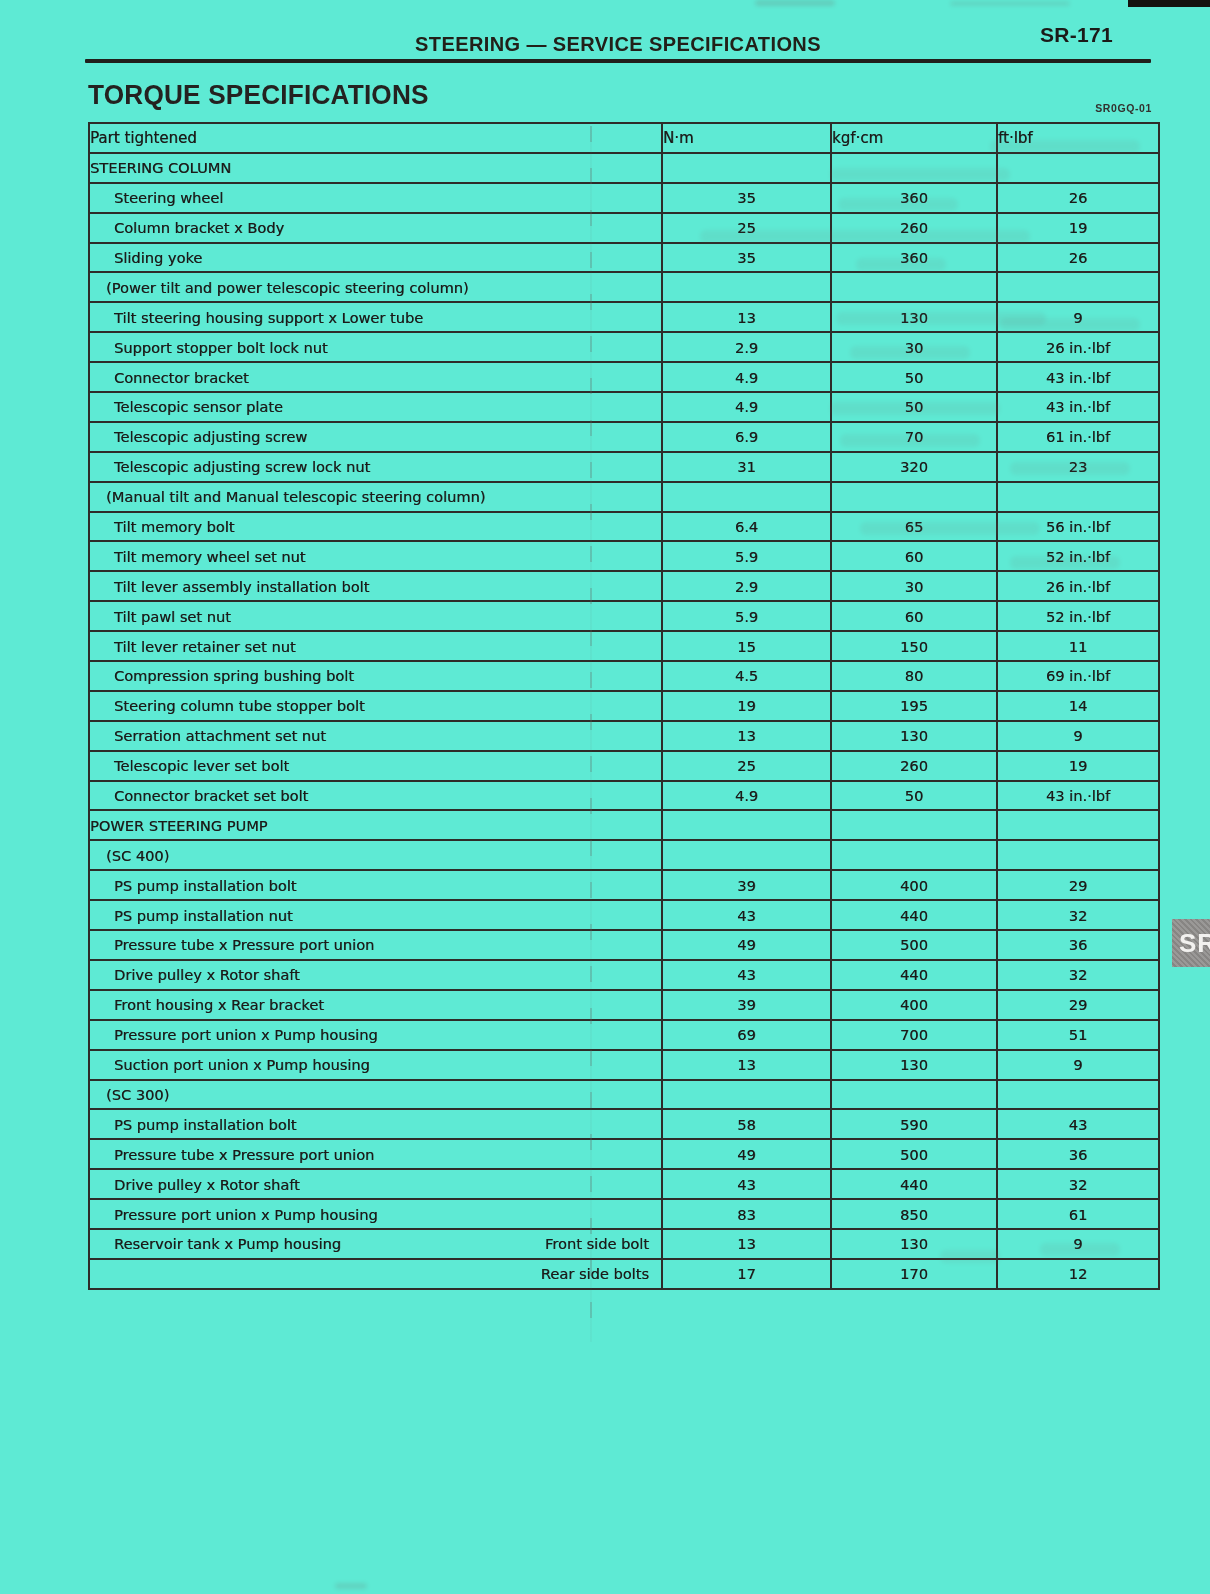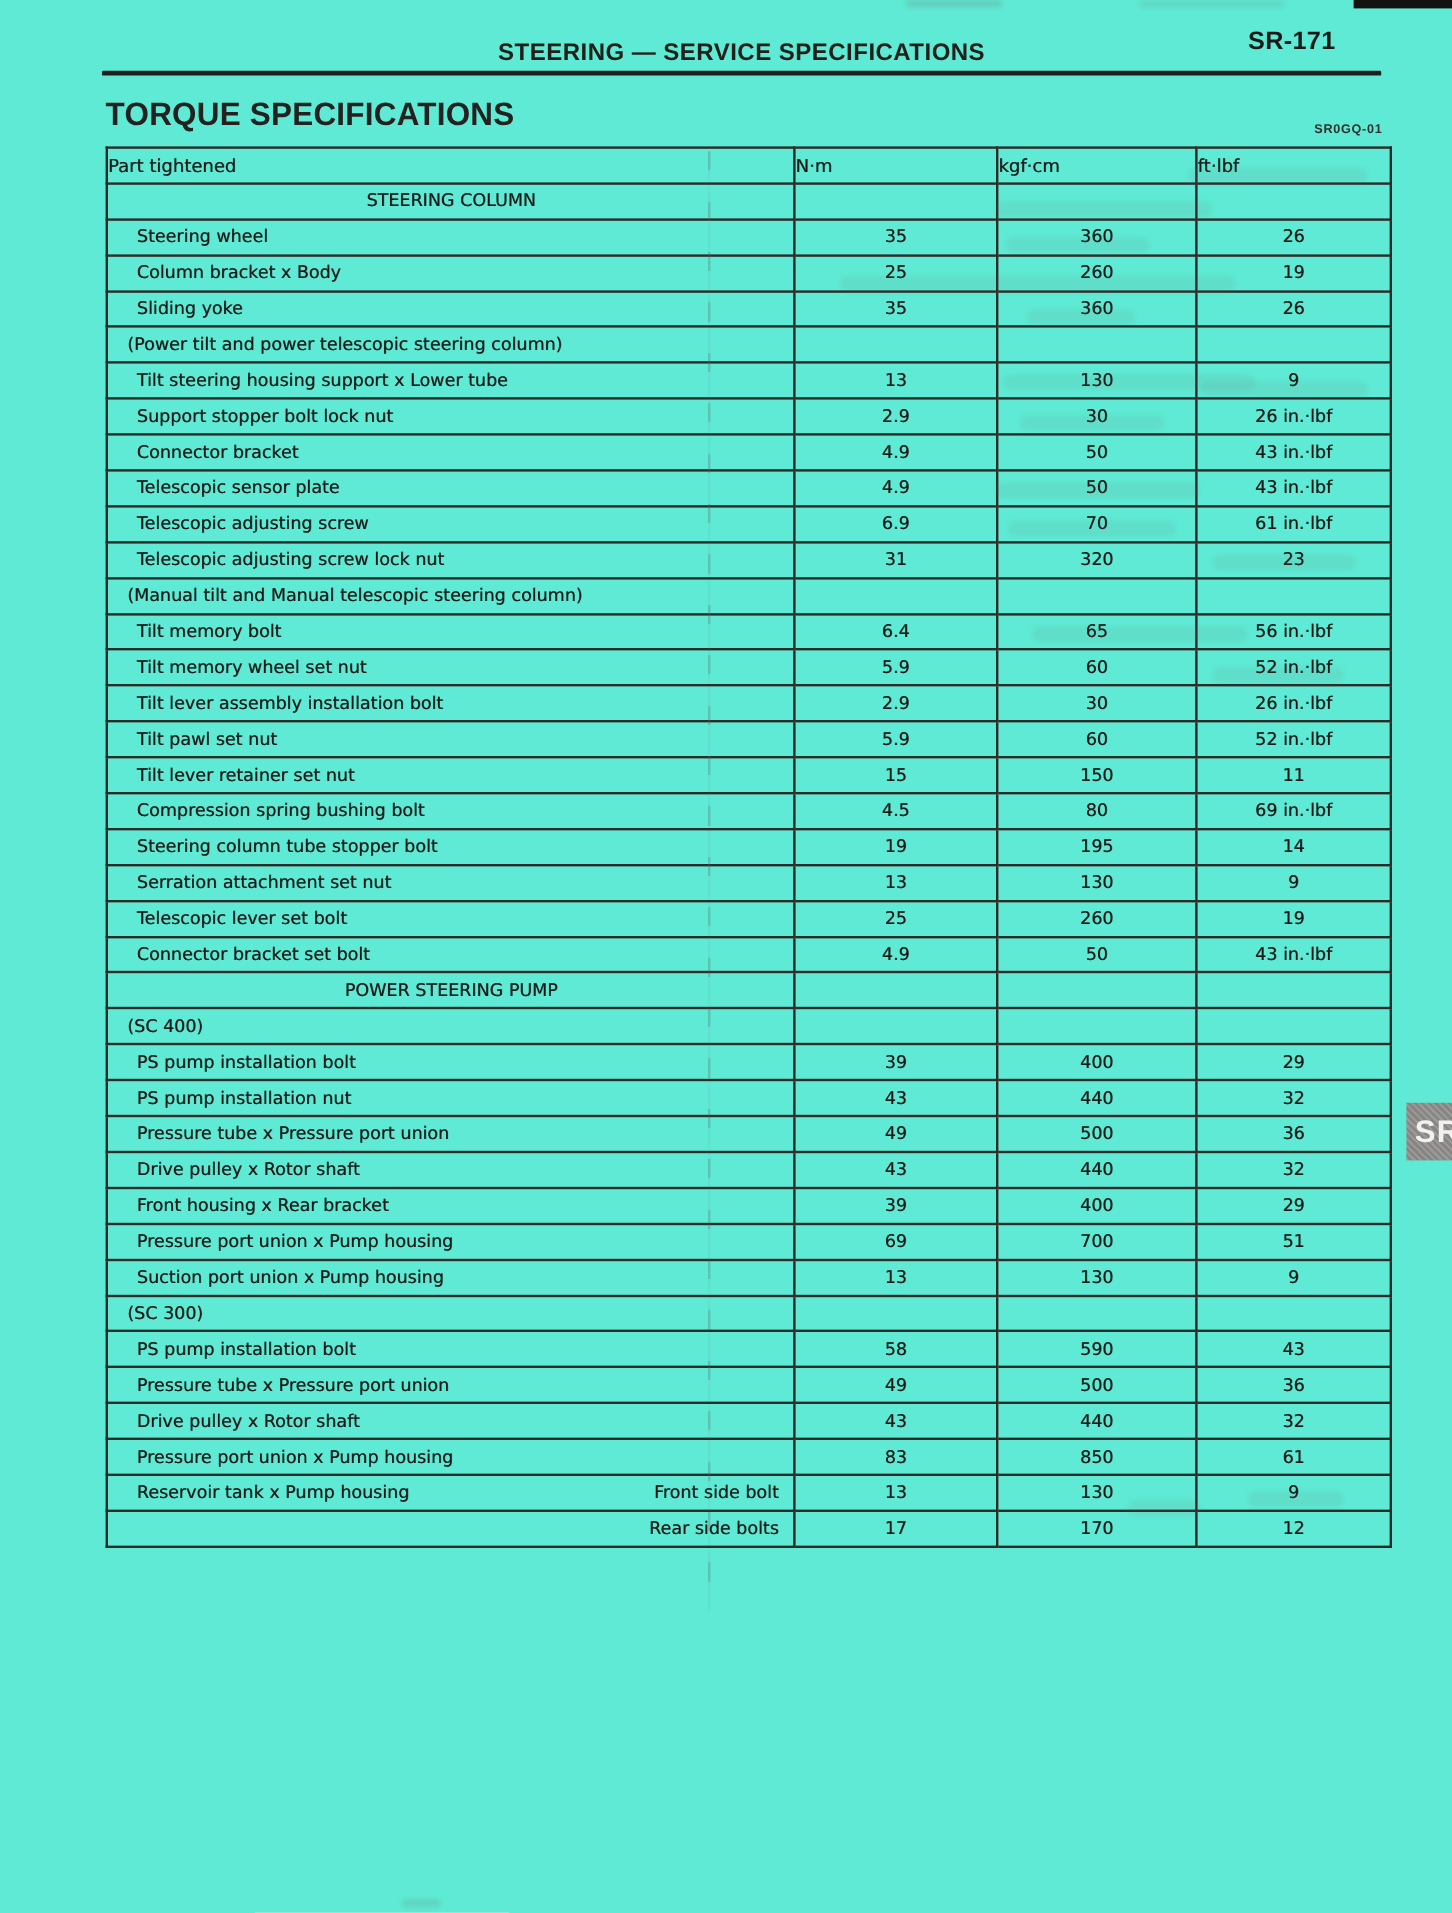--- a/index.html
+++ b/index.html
@@ -58,21 +58,21 @@
     padding:0;
     vertical-align:middle;
     overflow:hidden;white-space:nowrap;
   }
   .spec-table th{
     font-weight:normal;text-align:left;font-size:15px;
   }
   .col-val{text-align:center;}
   .cellwrap{display:flex;align-items:center;width:100%;padding-right:12px;box-sizing:border-box;}
   .row-item    .cellwrap{padding-left:24px;}
-  .row-section .cellwrap{padding-left:13px;justify-content:center;}
+  .row-section .cellwrap{}
   .row-subsection .cellwrap{padding-left:16px;}
   .sub-label{margin-left:auto;}
   
   .artifact{position:absolute;pointer-events:none;}
   .bar-black{background:#14130f;}
   .smudge{
     background:#6f6c68;opacity:.09;
     border-radius:6px;filter:blur(2px);
     height:13px;
   }

